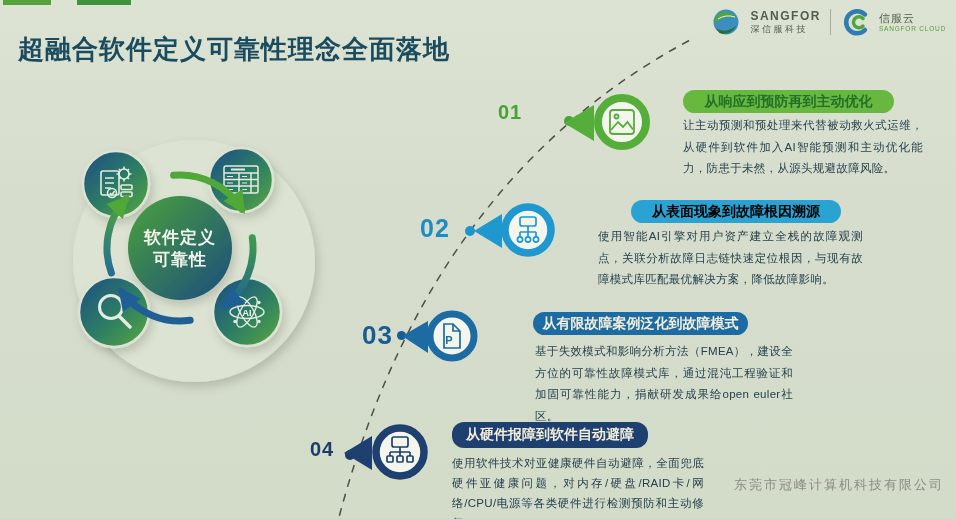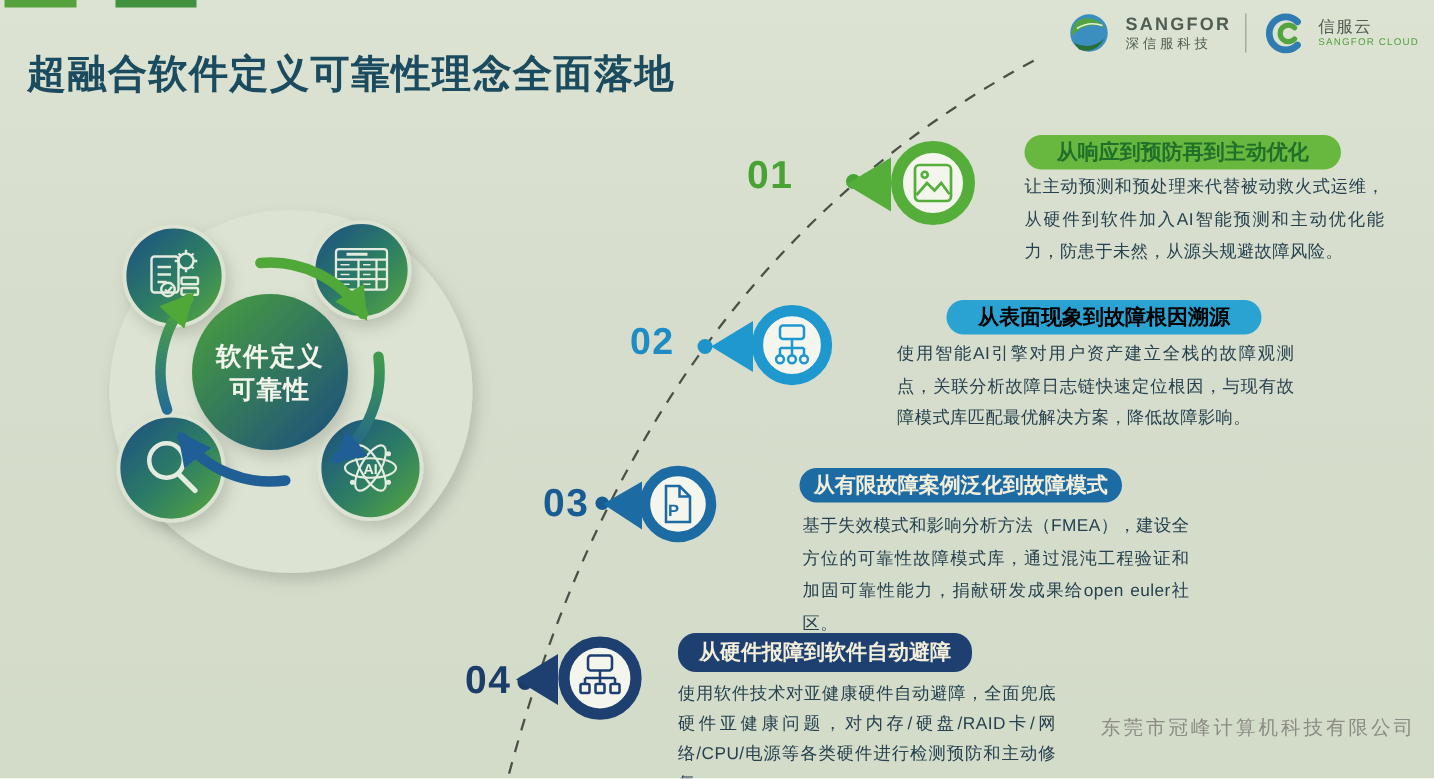--- a/index.html
+++ b/index.html
@@ -19,21 +19,21 @@
   .logo-name{font-size:12px;font-weight:700;color:#4f5d52;letter-spacing:1.5px;}
   .logo-sub{font-size:9px;color:#4f5d52;letter-spacing:2.5px;}
   .cloud-name{font-size:11px;font-weight:400;color:#4f5d52;letter-spacing:1px;}
   .cloud-sub{font-size:6.5px;color:#54a03e;letter-spacing:0.8px;}
   .logo-divider{width:1px;height:26px;background:#a5ad9d;}
   
   .dashline{position:absolute;left:0;top:0;}
   
   .diagram{position:absolute;left:55px;top:133px;}
   
-  .num{position:absolute;font-weight:800;font-size:26px;letter-spacing:1px;}
+  .num{position:absolute;font-weight:800;font-size:20px;letter-spacing:1px;}
   .n1{left:498px;top:101px;color:#47a334;}
   .n2{left:420px;top:214px;color:#1d8cc4;font-size:25px;}
   .n3{left:362px;top:320px;color:#195c94;font-size:26px;}
   .n4{left:310px;top:438px;color:#1c3c6a;}
   .dot{position:absolute;border-radius:50%;width:10px;height:10px;}
   .d1{left:564px;top:116px;background:#47a334;}
   .d2{left:465px;top:226px;background:#1f94ca;}
   .d3{left:397px;top:331px;width:9px;height:9px;background:#195c94;}
   .d4{left:345px;top:450px;background:#1c3c6a;}
   .pin{position:absolute;}

